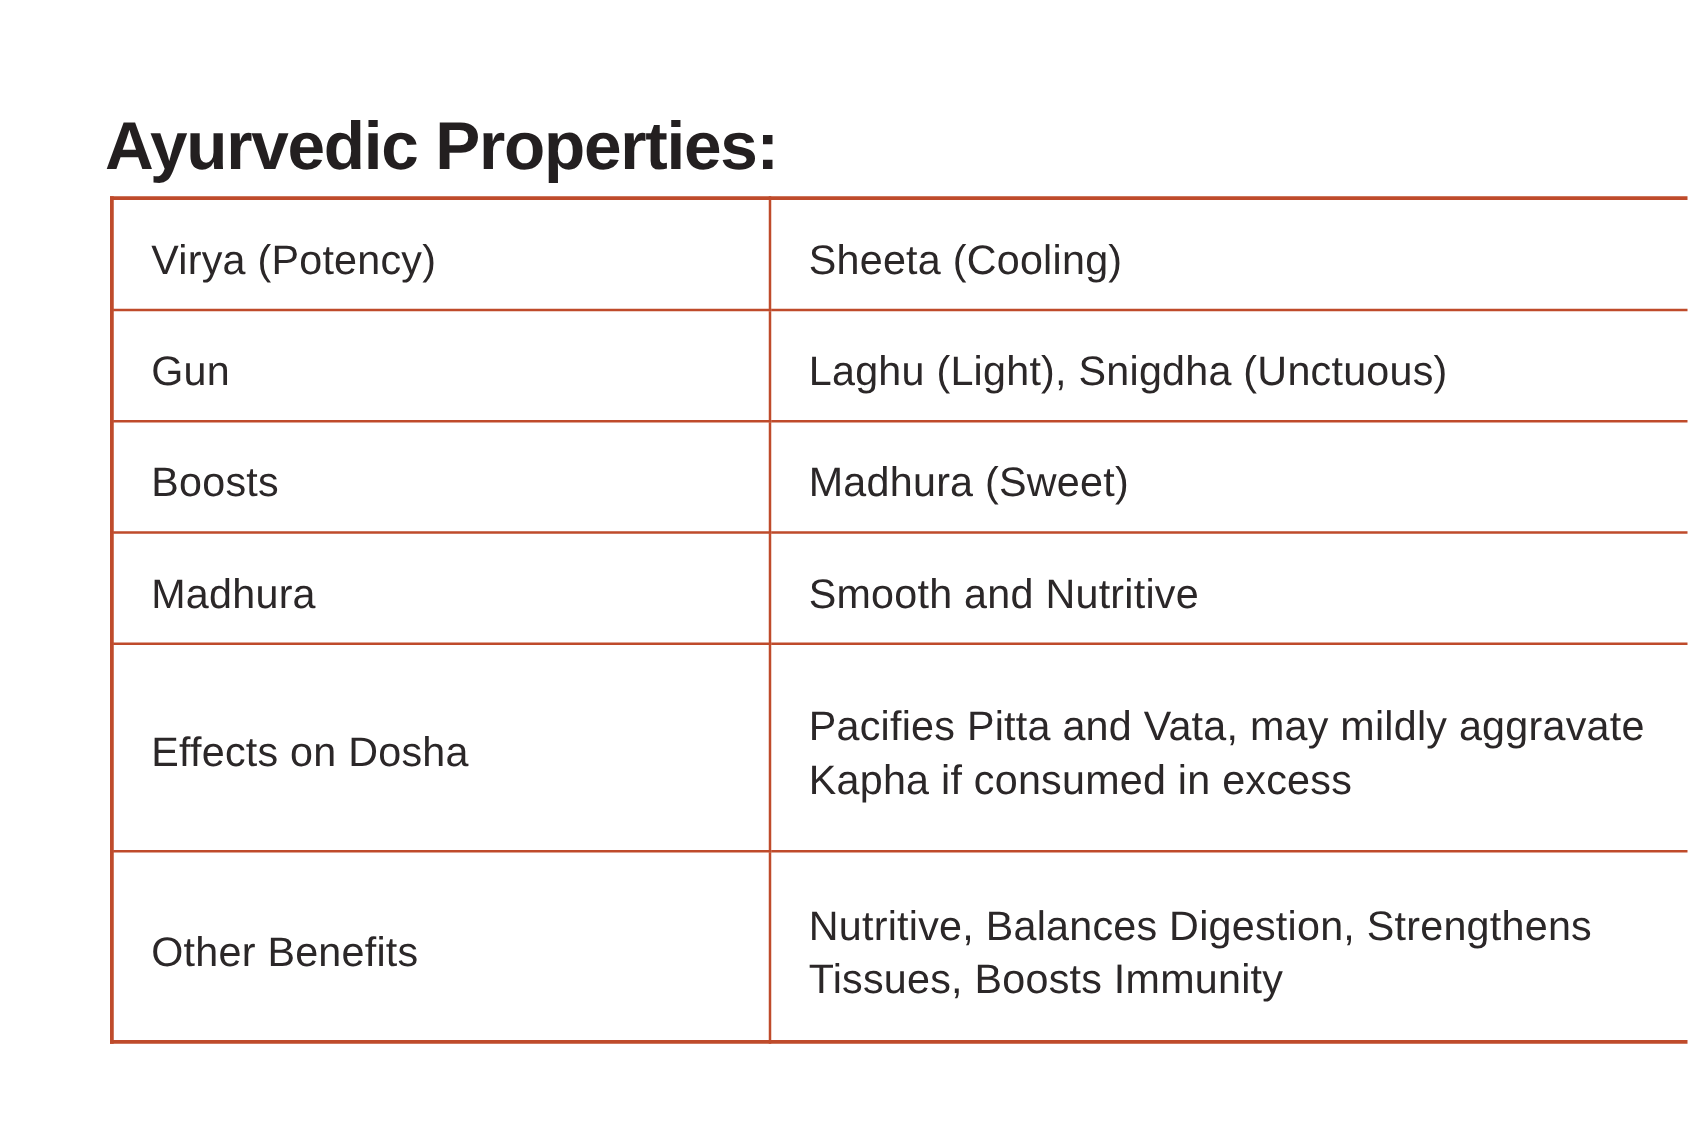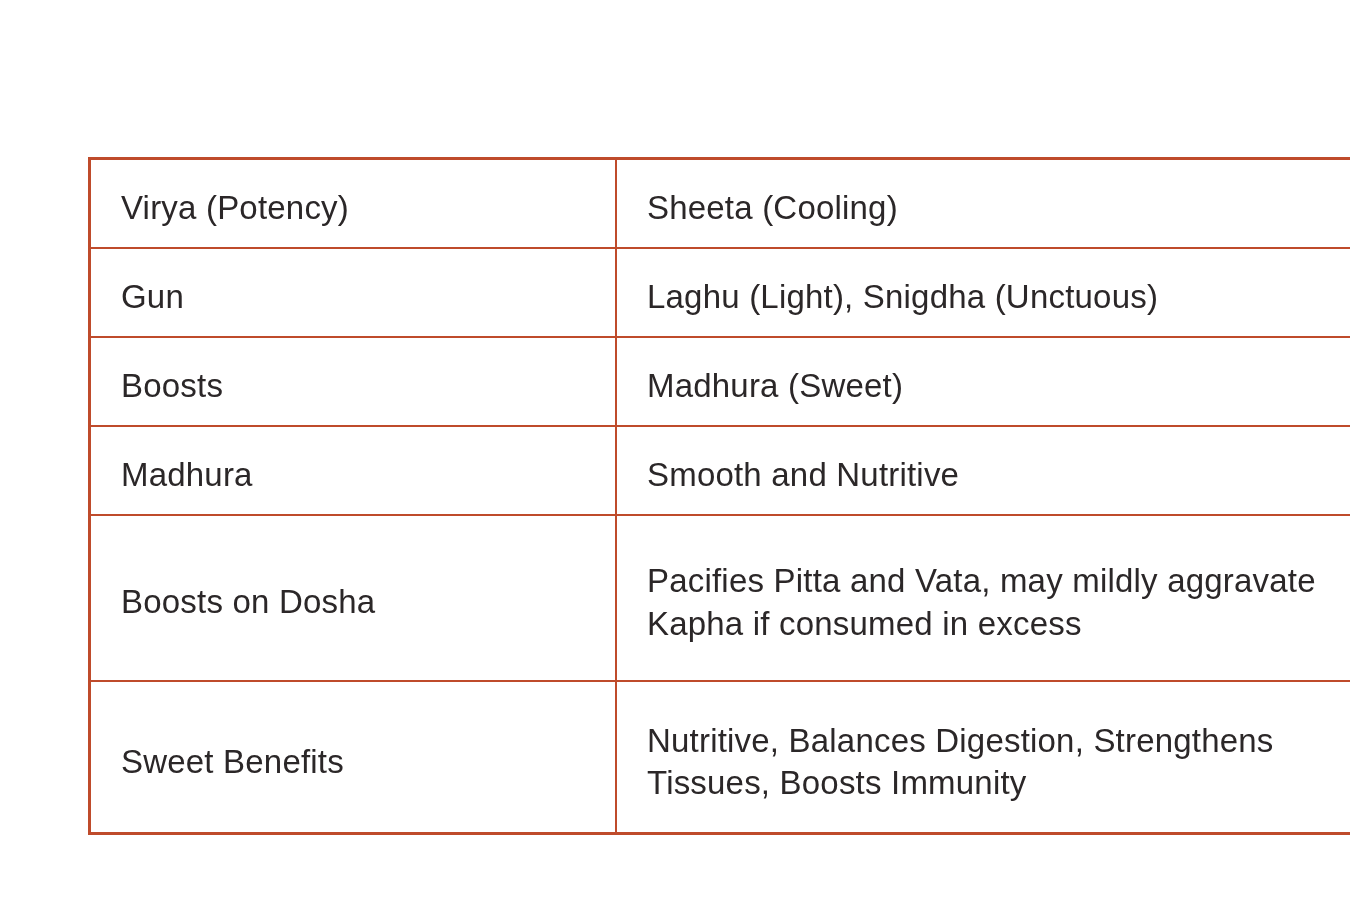--- a/index.html
+++ b/index.html
@@ -57,43 +57,44 @@
   td.col-value    { width: 703px; }
   tr.row-single { height: 89px; }
   tr.row-triple-a { height: 166px; }
   tr.row-triple-b { height: 153px; }
 </style>
 </head>
 <body>
 
 <div class="canvas">
 
+  <h1 class="page-title">Ayurvedic Properties:</h1>
 
   <table class="props">
     <tbody>
       <tr class="row-single">
         <td class="col-property">Virya (Potency)</td>
         <td class="col-value">Sheeta (Cooling)</td>
       </tr>
       <tr class="row-single">
         <td class="col-property">Gun</td>
         <td class="col-value">Laghu (Light), Snigdha (Unctuous)</td>
       </tr>
       <tr class="row-single">
         <td class="col-property">Boosts</td>
         <td class="col-value">Madhura (Sweet)</td>
       </tr>
       <tr class="row-single">
         <td class="col-property">Madhura</td>
         <td class="col-value">Smooth and Nutritive</td>
       </tr>
       <tr class="row-triple-a">
-        <td class="col-property">Boosts on Dosha</td>
+        <td class="col-property">Effects on Dosha</td>
         <td class="col-value">Pacifies Pitta and Vata, may mildly aggravate Kapha if consumed in excess</td>
       </tr>
       <tr class="row-triple-b">
-        <td class="col-property">Sweet Benefits</td>
+        <td class="col-property">Other Benefits</td>
         <td class="col-value">Nutritive, Balances Digestion, Strengthens Tissues, Boosts Immunity</td>
       </tr>
     </tbody>
   </table>
 
 </div>
 
 </body></html>

